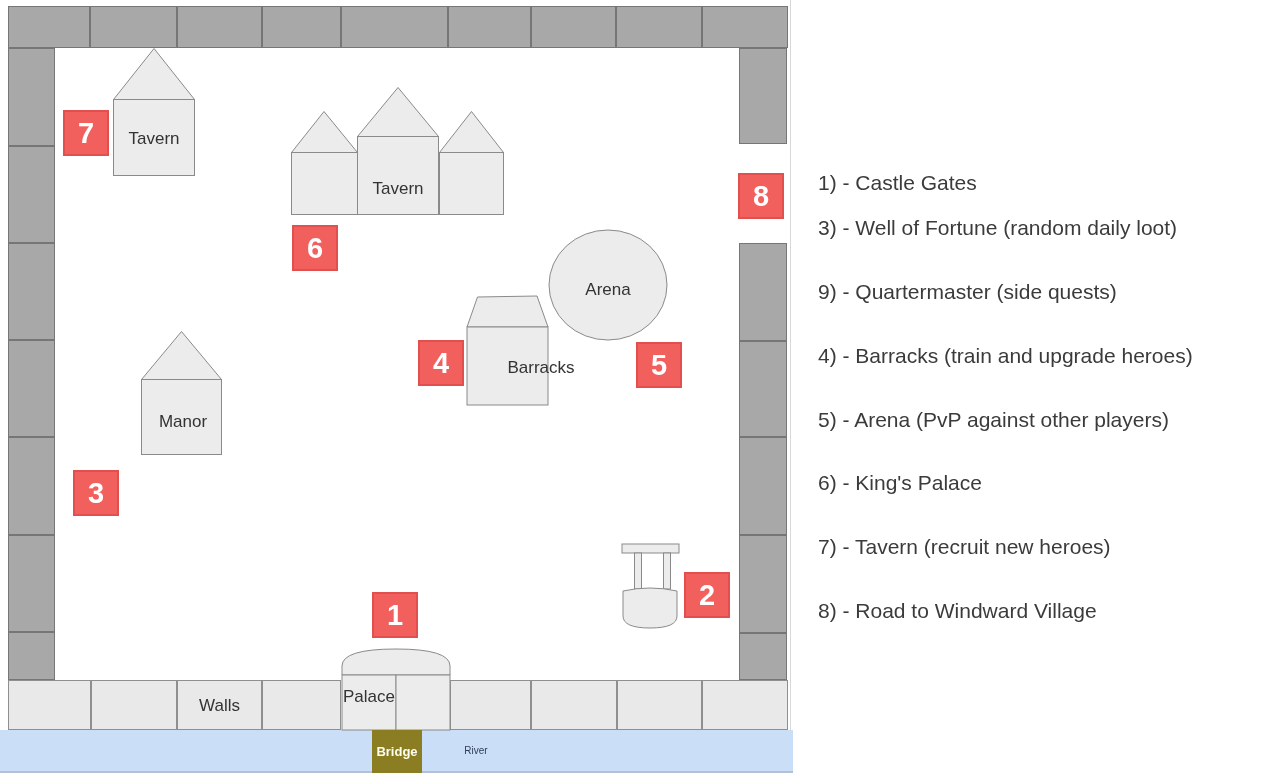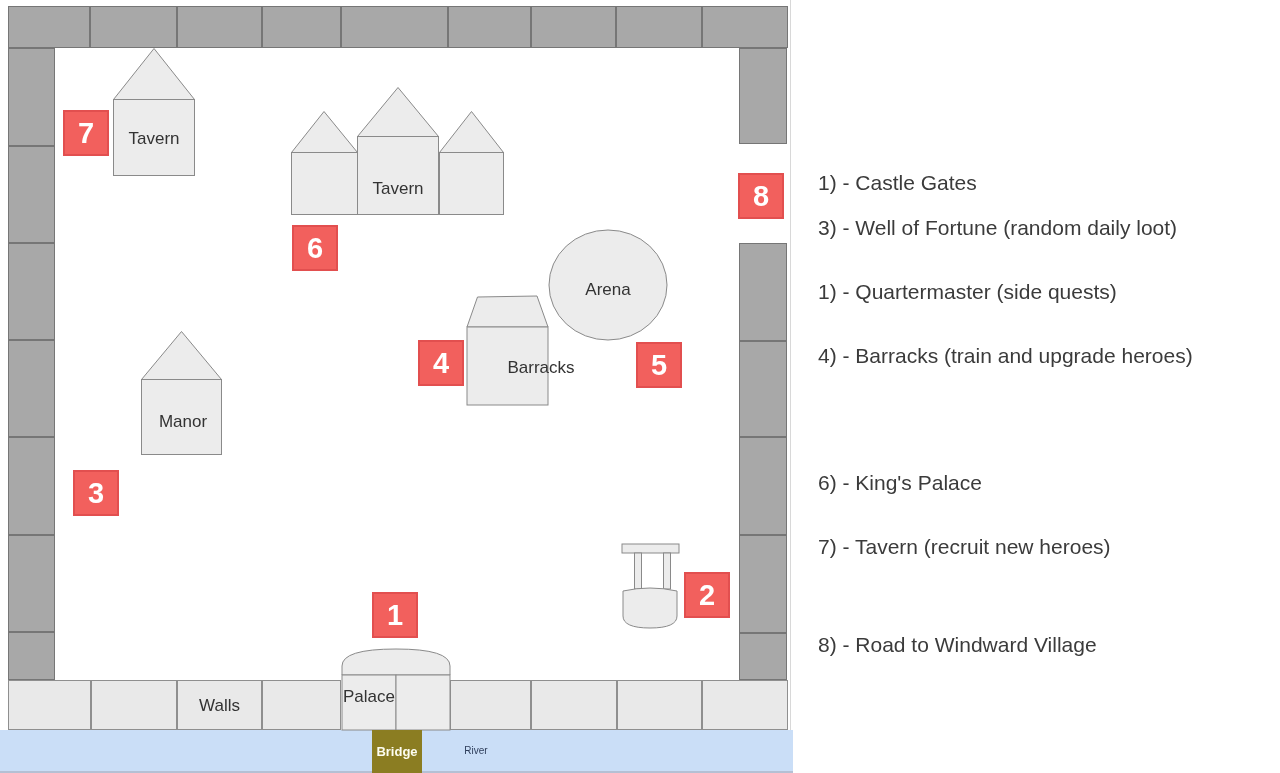--- a/index.html
+++ b/index.html
@@ -117,19 +117,20 @@
     <div class="river"></div>
     <div class="bridge">Bridge</div>
     <div class="river-label">River</div>
 
     <div class="edge-line"></div>
   </div>
 
   <div class="legend">
     <div class="legend-item" style="top:150px;margin-top:19px;">1) - Castle Gates</div>
     <div class="legend-item" style="top:214px;">3) - Well of Fortune (random daily loot)</div>
-    <div class="legend-item" style="top:278px;">1) - Quartermaster (side quests)</div>
+    <div class="legend-item" style="top:278px;">9) - Quartermaster (side quests)</div>
     <div class="legend-item" style="top:342px;">4) - Barracks (train and upgrade heroes)</div>
+    <div class="legend-item" style="top:406px;">5) - Arena (PvP against other players)</div>
     <div class="legend-item" style="top:469px;">6) - King's Palace</div>
     <div class="legend-item" style="top:533px;">7) - Tavern (recruit new heroes)</div>
-    <div class="legend-item" style="top:631px;">8) - Road to Windward Village</div>
+    <div class="legend-item" style="top:597px;">8) - Road to Windward Village</div>
   </div>
 </div>
 
 </body></html>

